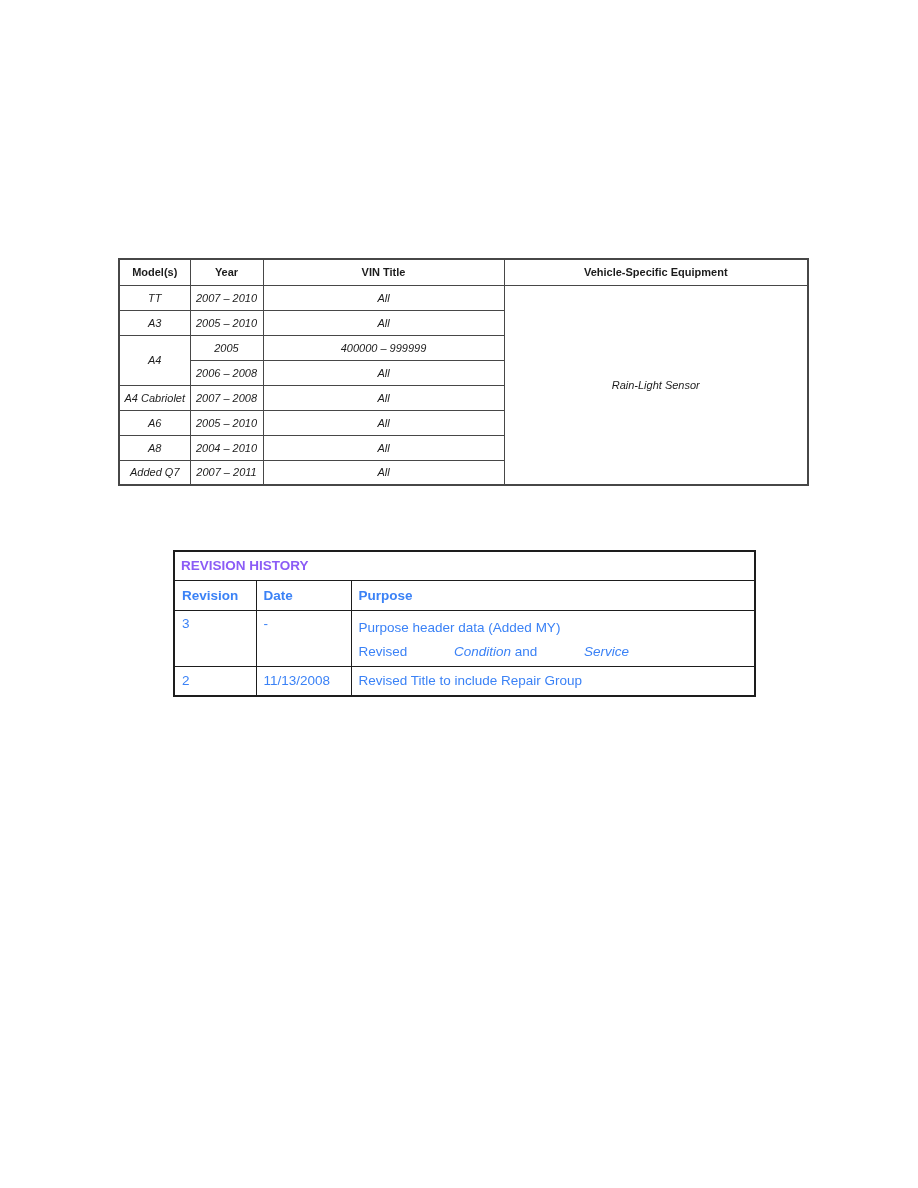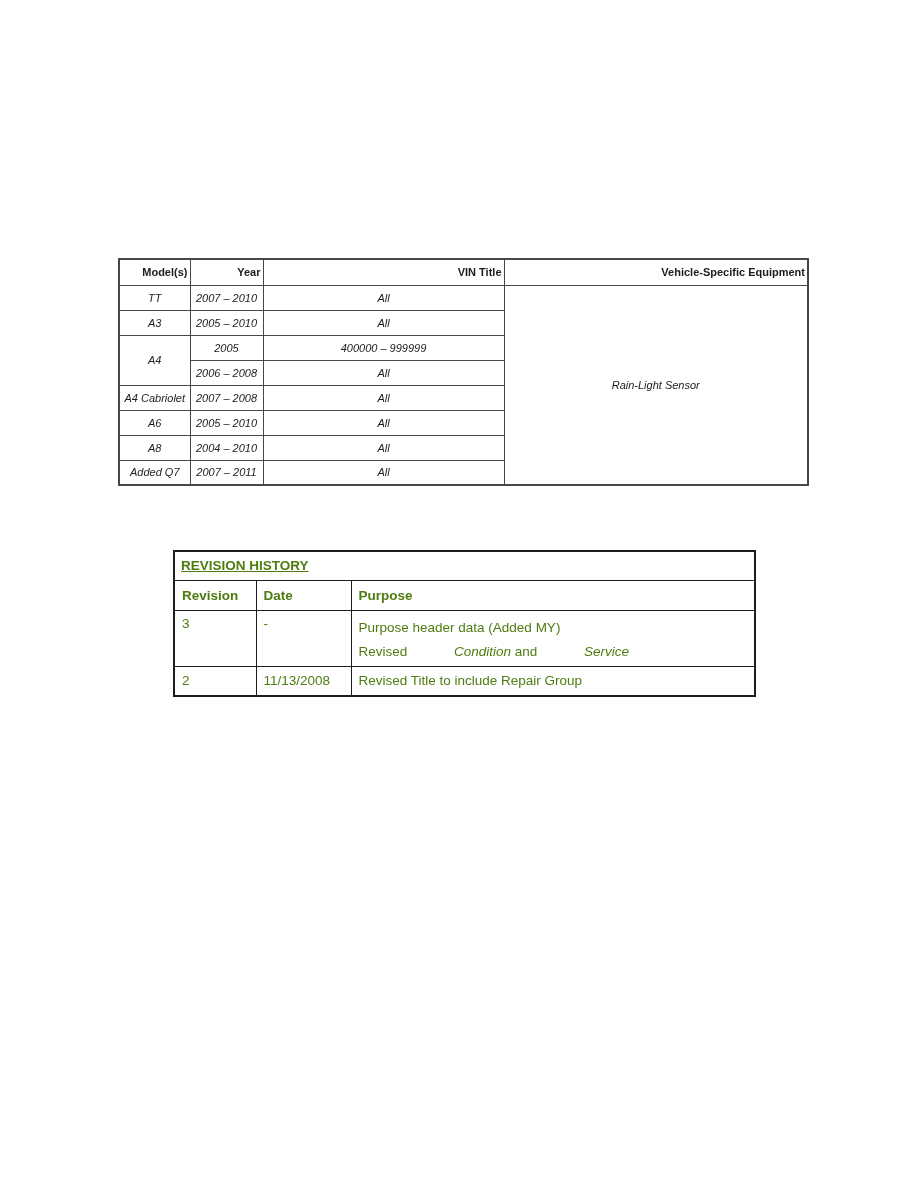--- a/index.html
+++ b/index.html
@@ -25,48 +25,47 @@
   .vtable th, .vtable td {
     border: 1px solid #474747;
     font-size: 11px;
     color: #1c1c1c;
     text-align: center;
     vertical-align: middle;
     padding: 1px 2px;
     overflow: hidden;
     background: #ffffff;
   }
-  .vtable th { font-weight: bold; height: 26px; text-align: right; }
+  .vtable th { font-weight: bold; height: 26px; }
   .vtable td { height: 25px; font-weight: normal; font-style: italic; }
 
   
   table.rtable {
     position: absolute;
     left: 173px;
     top: 550px;
     width: 581px;
     border-collapse: collapse;
     table-layout: fixed;
     border: 2px solid #1d1d1d;
   }
   .rtable th, .rtable td {
     border: 1px solid #1d1d1d;
     font-size: 13.5px;
-    color: #4d7c0f;
+    color: #3b82f6;
     text-align: left;
     vertical-align: middle;
     padding: 2px 7px;
     background: #ffffff;
   }
   .rtable .title-cell {
-    color: #4d7c0f;
+    color: #8b5cf6;
     font-weight: bold;
     height: 29px;
     padding-left: 6px;
-    text-decoration: underline;
   }
   .rtable th { font-weight: bold; height: 30px; }
   .rtable tr.rev-row-tall td {
     height: 53px;
     vertical-align: top;
     padding-top: 5px;
   }
   .rtable tr.rev-row td { height: 30px; }
   .purpose-line { line-height: 24px; }
   .ital { font-style: italic; margin-left: 43px; }

